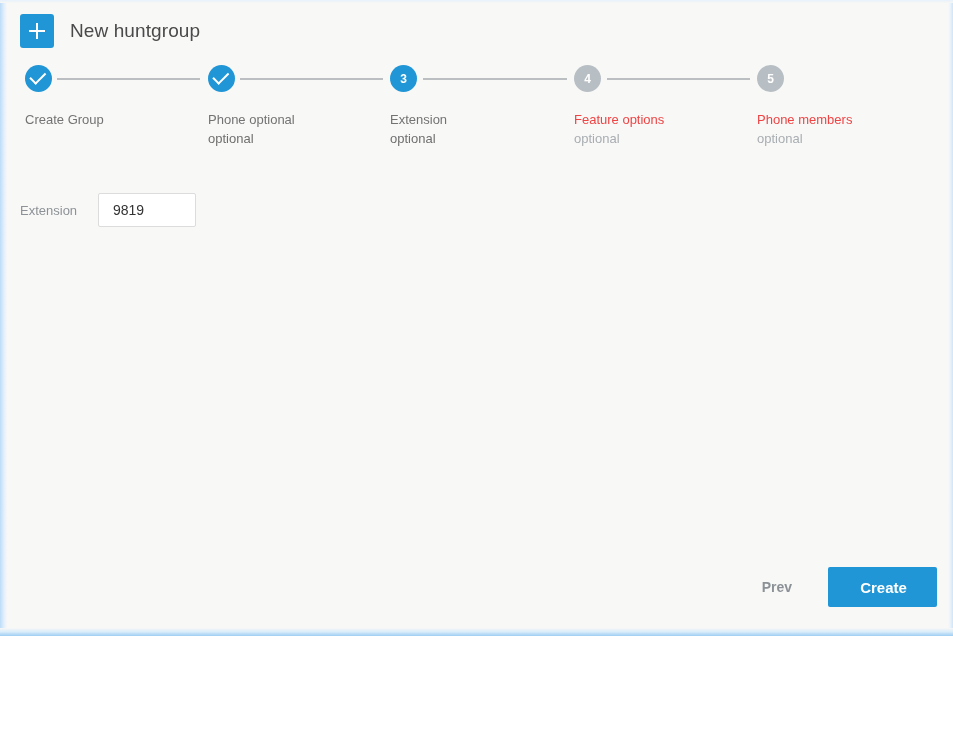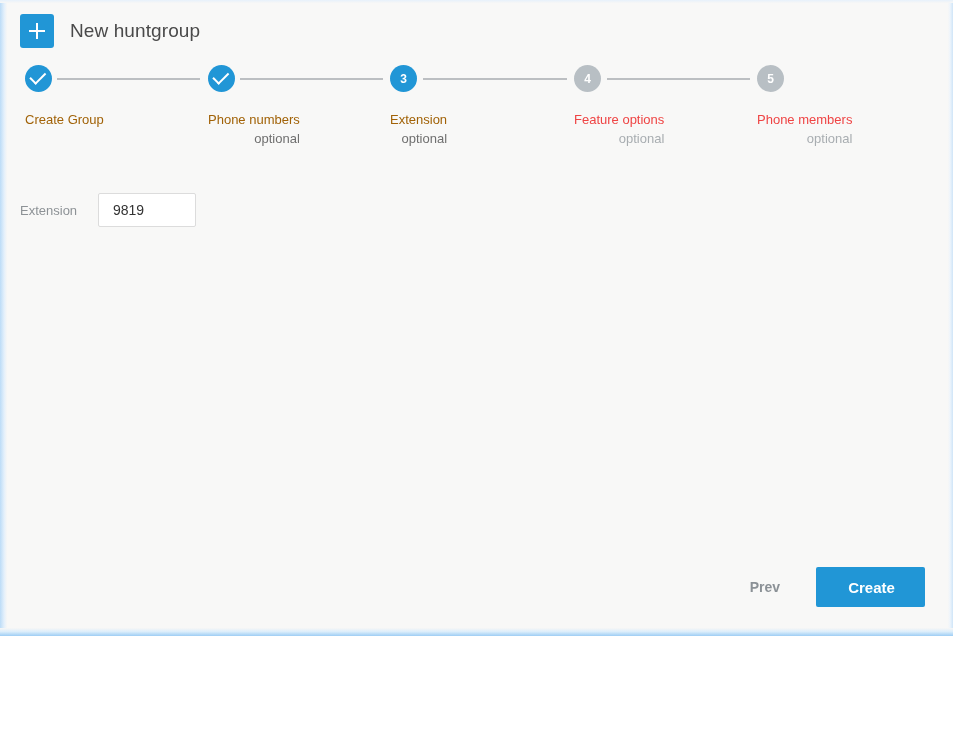--- a/index.html
+++ b/index.html
@@ -149,22 +149,22 @@
     background: #bcbfc2;
   }
 
   .step-label {
     position: absolute;
     top: 45px;
     font-size: 13px;
     line-height: 19px;
     white-space: nowrap;
   }
-  .step-label .title { color: #a16207; }
-  .step-label .sub   { color: #6f6f6f; text-align: right; }
+  .step-label .title { color: #737373; }
+  .step-label .sub   { color: #6f6f6f; }
   .step-label.muted .title { color: #ef4444; }
   .step-label.muted .sub   { color: #a8adb1; }
 
   
   .form-row {
     position: absolute;
     left: 13px;
     top: 190px;
     display: flex;
     align-items: center;
@@ -185,21 +185,21 @@
     padding: 0 14px;
     font-family: "Liberation Sans", sans-serif;
     font-size: 14px;
     color: #333333;
     outline: none;
   }
 
   
   .footer {
     position: absolute;
-    right: 23px;
+    right: 11px;
     bottom: 21px;
     display: flex;
     align-items: center;
     gap: 22px;
   }
   .btn-prev {
     background: none;
     border: none;
     font-family: "Liberation Sans", sans-serif;
     font-size: 14px;
@@ -248,21 +248,21 @@
           <div class="title">Create Group</div>
           <div class="sub"></div>
         </div>
       </div>
 
       <div class="step" style="left:201px;">
         <div class="step-dot done">
           <span class="check"></span>
         </div>
         <div class="step-label">
-          <div class="title">Phone numbers</div>
+          <div class="title">Phone optional</div>
           <div class="sub">optional</div>
         </div>
       </div>
 
       <div class="step" style="left:383px;">
         <div class="step-dot active">3</div>
         <div class="step-label">
           <div class="title">Extension</div>
           <div class="sub">optional</div>
         </div>

